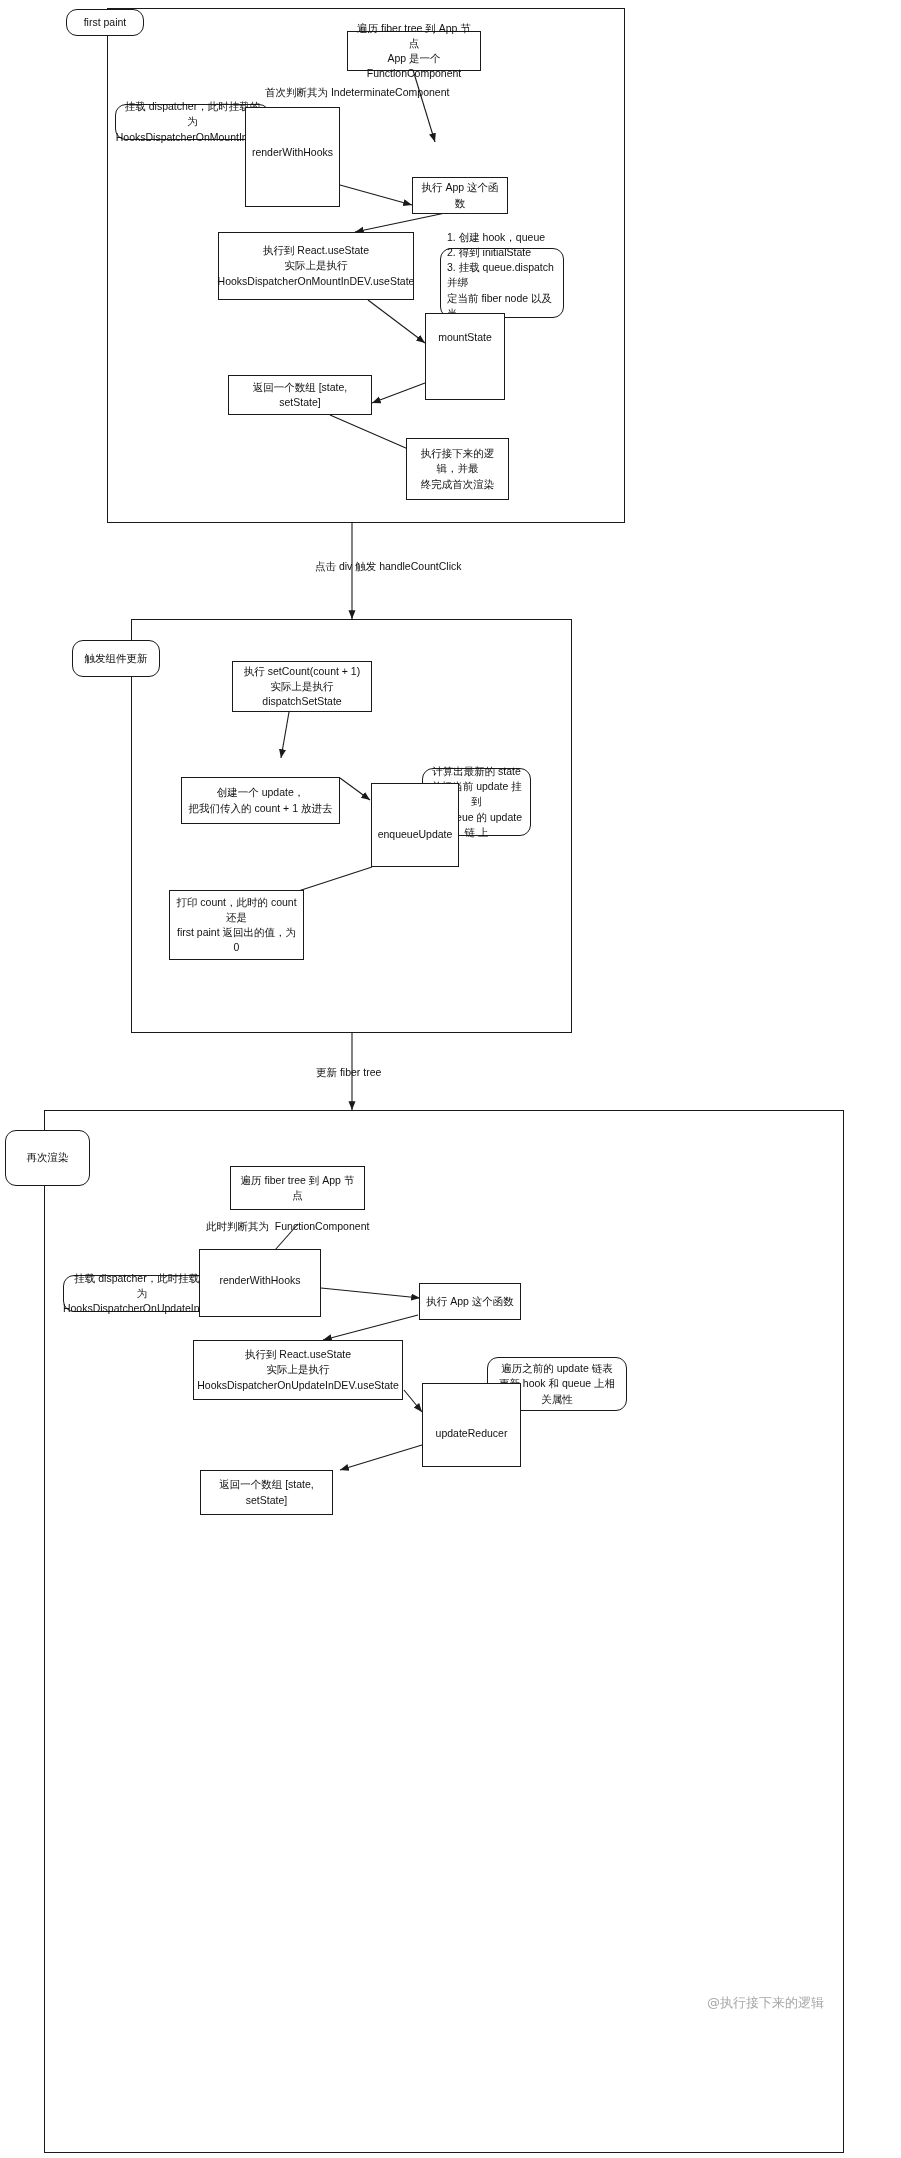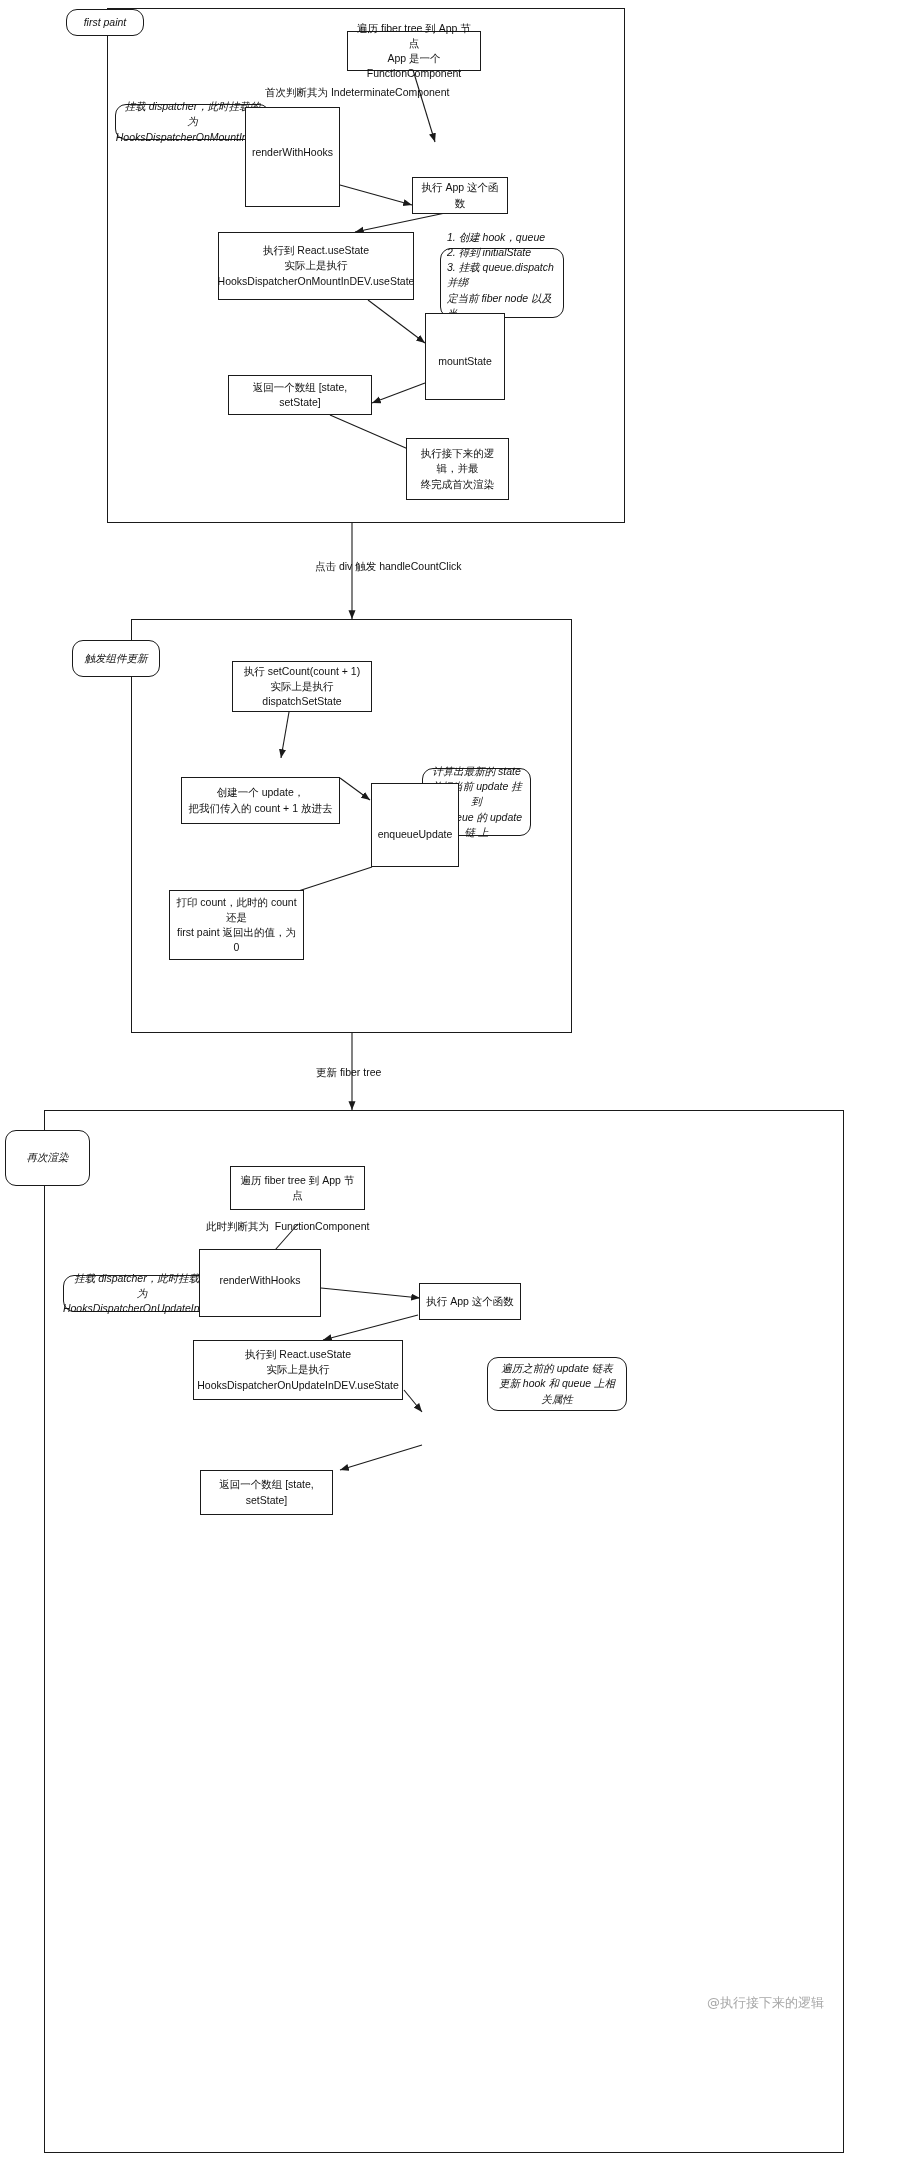--- a/index.html
+++ b/index.html
@@ -33,21 +33,20 @@
     align-items: center;
     justify-content: center;
     text-align: center;
     line-height: 1.45;
     font-size: 10.5px;
     padding: 4px 6px;
     white-space: pre-line;
   }
   .node.rounded {
     border-radius: 11px;
-    font-style: italic;
   }
   .node.group {
     background: transparent;
     display: block;
     border-color: #1a1a1a;
   }
   .node.topalign {
     align-items: flex-start;
     padding-top: 8px;
   }
@@ -121,21 +120,21 @@
   <div class="node" style="left:218px; top:232px; width:196px; height:68px;">执行到 React.useState
 实际上是执行
 HooksDispatcherOnMountInDEV.useState</div>
 
   <div class="node rounded" style="left:440px; top:248px; width:124px; height:70px; text-align:left; justify-content:flex-start;">1. 创建 hook，queue
 2. 得到 initialState
 3. 挂载 queue.dispatch 并绑
 定当前 fiber node 以及当
 前 queue</div>
 
-  <div class="node topalign" style="left:425px; top:313px; width:80px; height:87px; padding-top:40px;">mountState</div>
+  <div class="node topalign" style="left:425px; top:313px; width:80px; height:87px; padding-top:16px;">mountState</div>
 
   <div class="node" style="left:228px; top:375px; width:144px; height:40px;">返回一个数组 [state, setState]</div>
 
   <div class="node" style="left:406px; top:438px; width:103px; height:62px;">执行接下来的逻辑，并最
 终完成首次渲染</div>
 
   <div class="edge-label" style="left:315px; top:560px;">点击 div 触发 handleCountClick</div>
 
   <div class="node group" style="left:131px; top:619px; width:441px; height:414px;"></div>
 
@@ -173,18 +172,19 @@
 
   <div class="node" style="left:419px; top:1283px; width:102px; height:37px;">执行 App 这个函数</div>
 
   <div class="node" style="left:193px; top:1340px; width:210px; height:60px;">执行到 React.useState
 实际上是执行
 HooksDispatcherOnUpdateInDEV.useState</div>
 
   <div class="node rounded" style="left:487px; top:1357px; width:140px; height:54px;">遍历之前的 update 链表
 更新 hook 和 queue 上相关属性</div>
 
+  <div class="node topalign" style="left:422px; top:1383px; width:99px; height:84px; padding-top:42px;">updateReducer</div>
 
   <div class="node" style="left:200px; top:1470px; width:133px; height:45px;">返回一个数组 [state, setState]</div>
 
   <div class="watermark" style="left:707px; top:1994px;">@执行接下来的逻辑</div>
 
 </div>
 
 </body></html>

